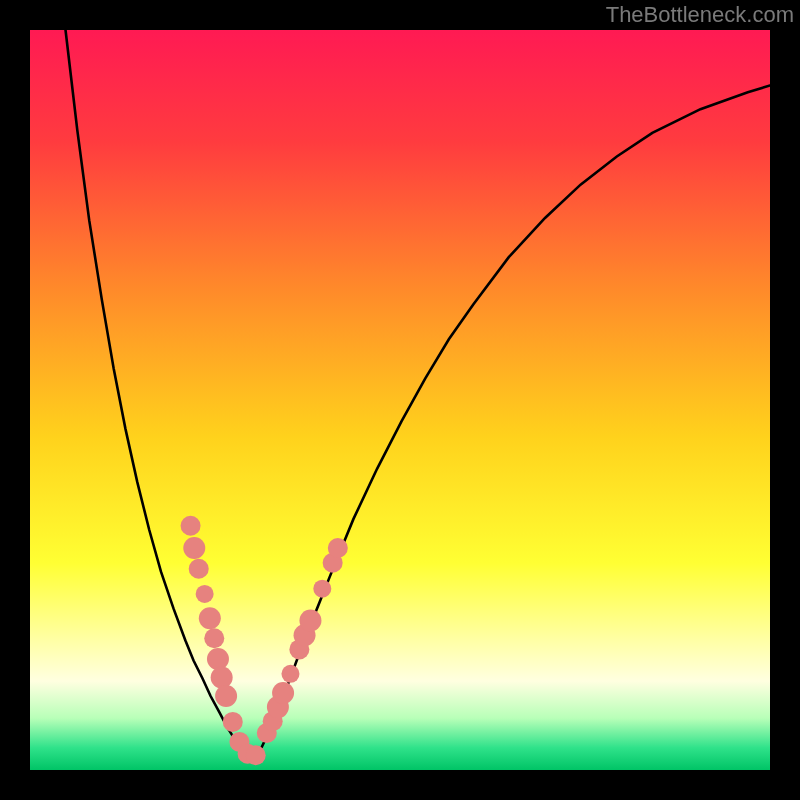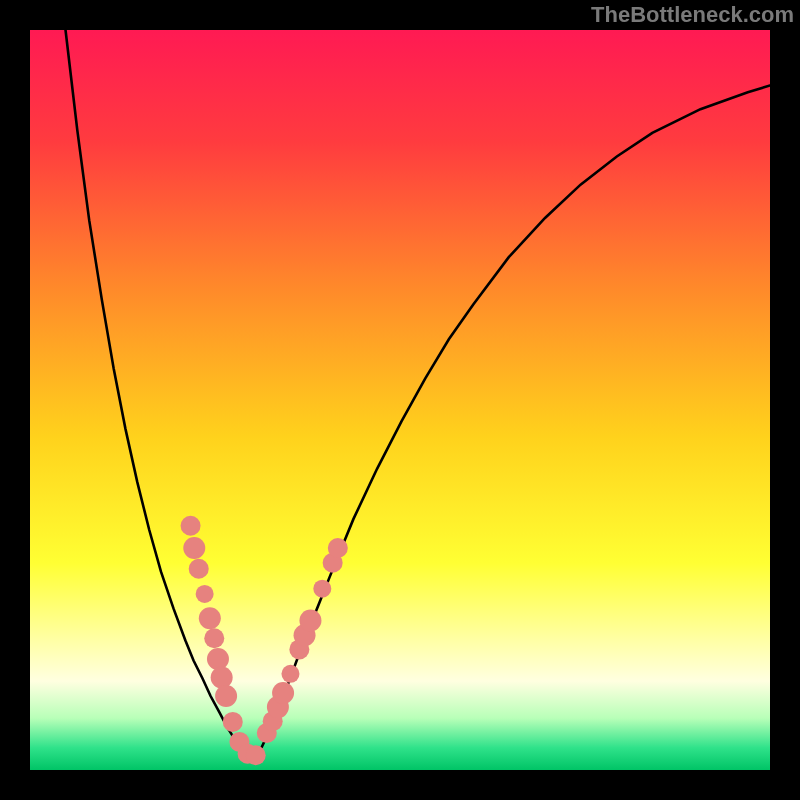--- a/index.html
+++ b/index.html
@@ -25,21 +25,21 @@
     left: 30px;
     width: 740px;
     height: 740px;
   }
   .watermark {
     position: absolute;
     top: 2px;
     right: 6px;
     color: #7a7a7a;
     font-size: 22px;
-    font-weight: 700;
+    font-weight: 400;
     user-select: none;
   }
   svg {
     display: block;
   }
 </style>
 </head>
 <body>
 
 <div class="frame">

